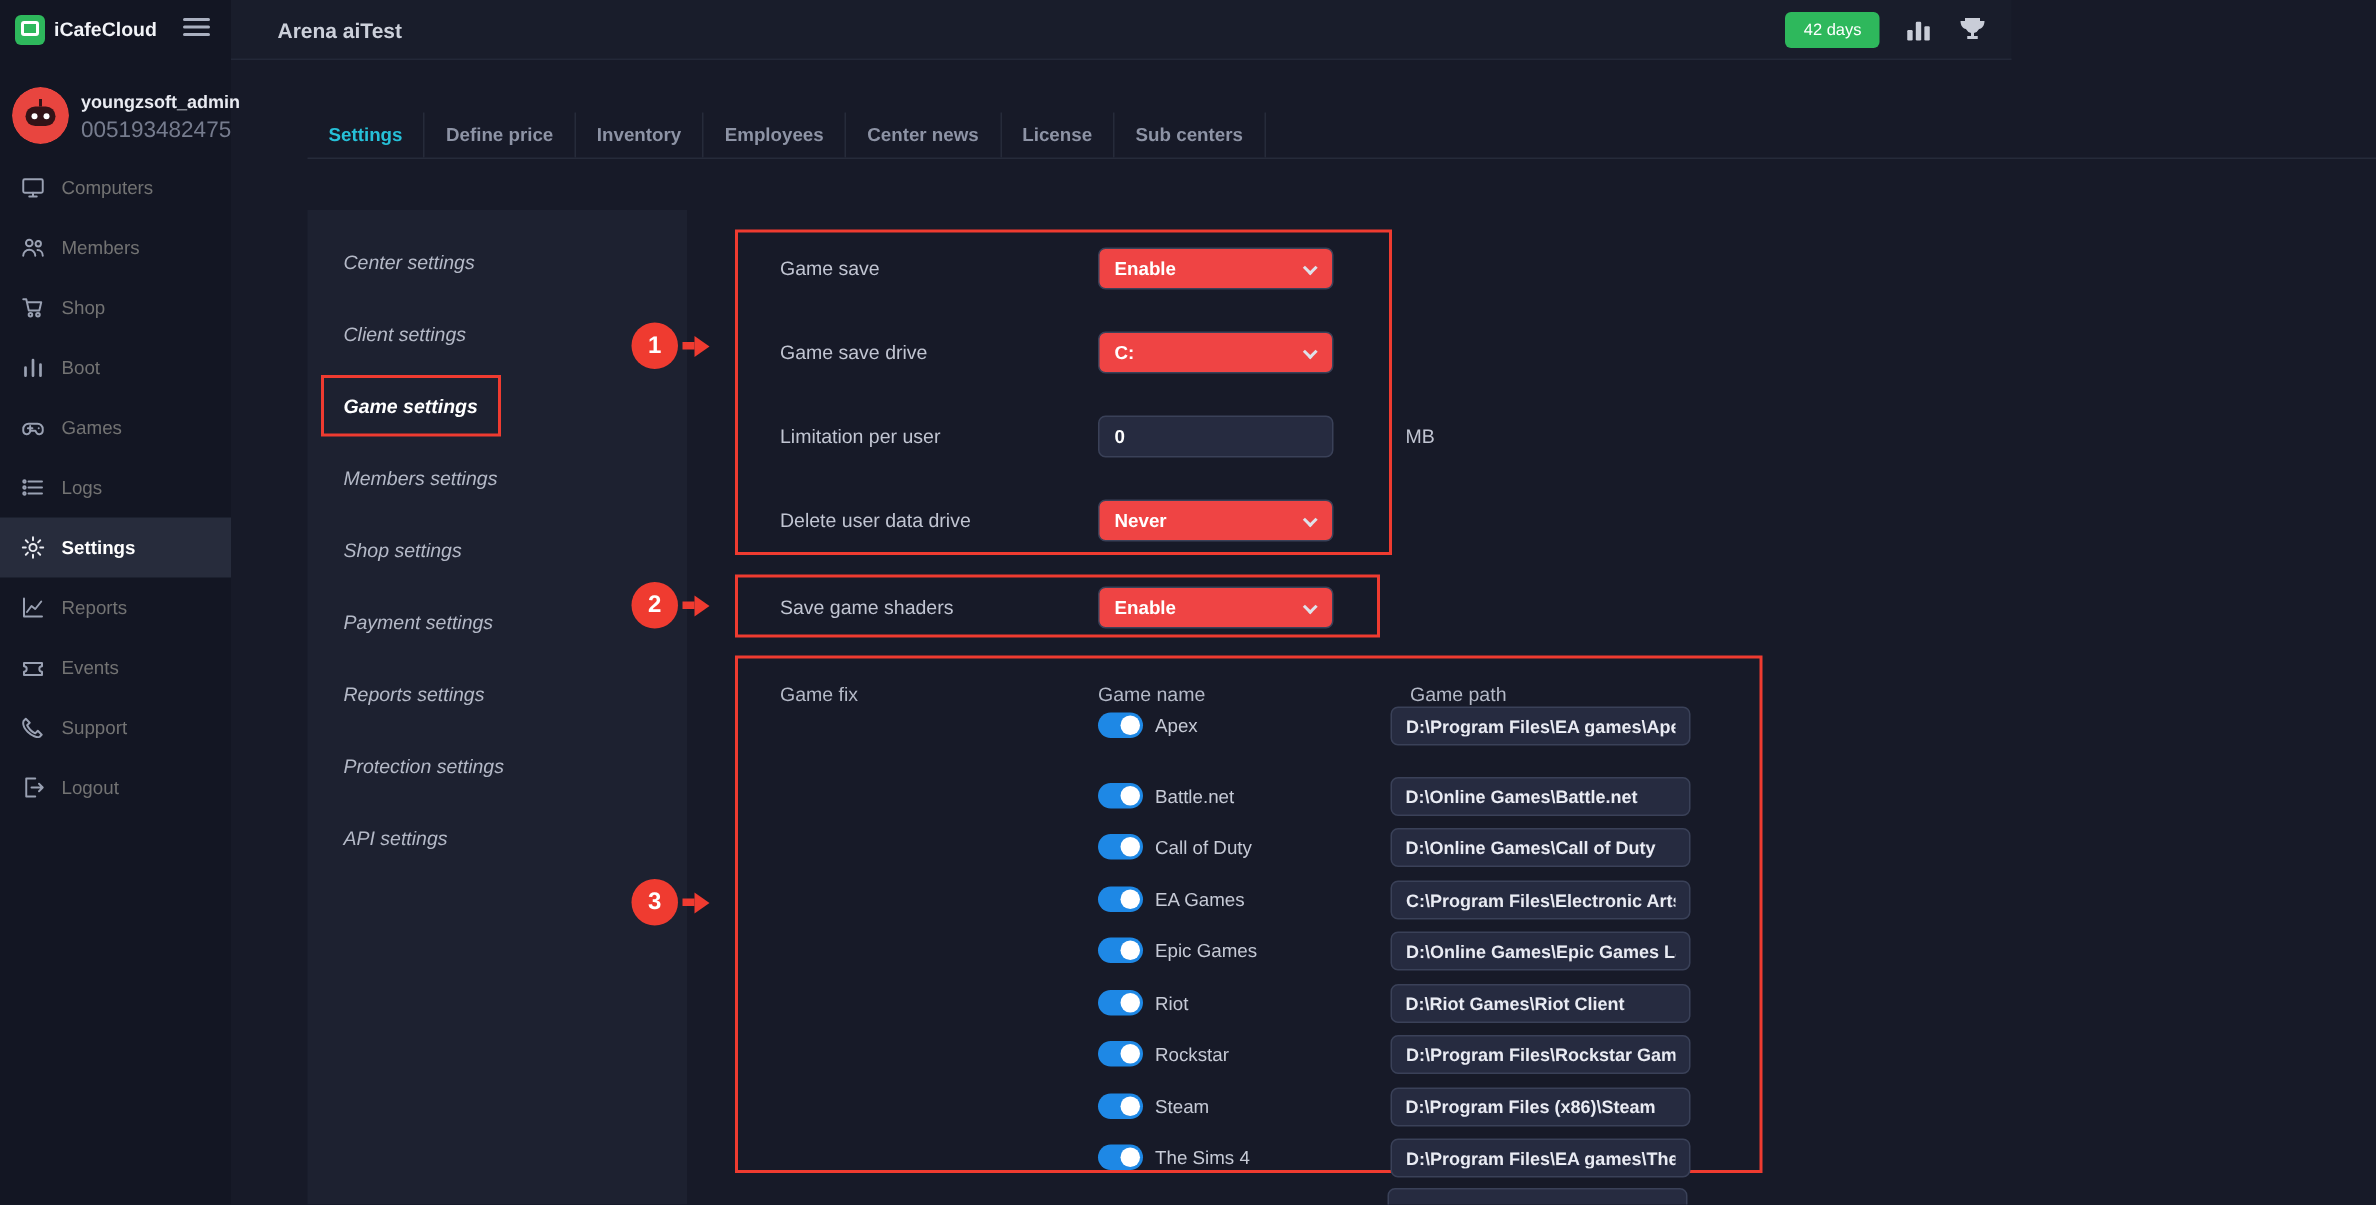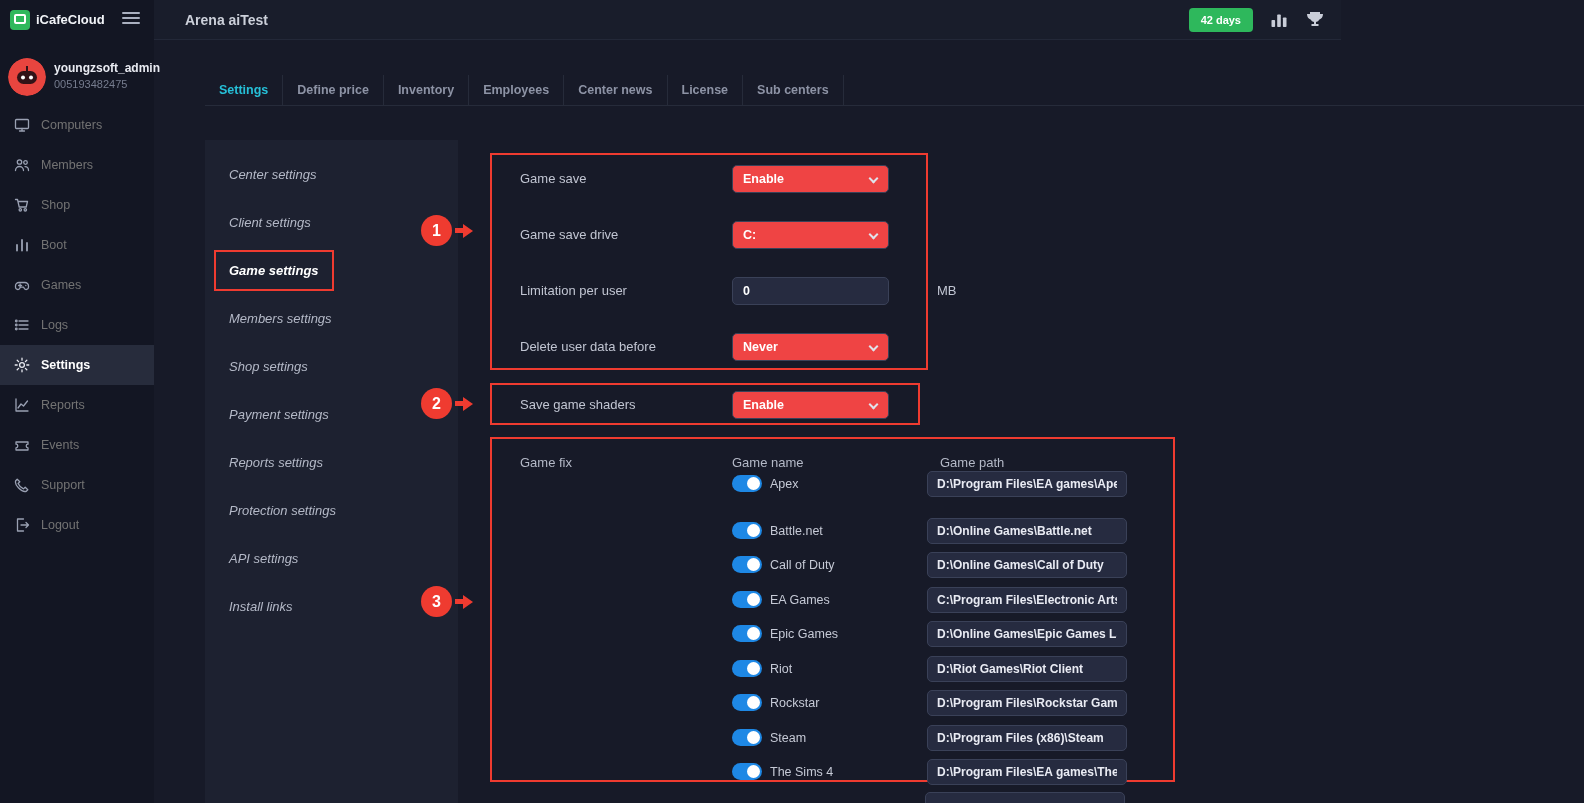--- a/index.html
+++ b/index.html
@@ -9,29 +9,29 @@
   
   .topbar { position:absolute; left:0; top:0; width:1341px; height:40px; background:#191d2b; border-bottom:1px solid #232838; display:flex; align-items:center; z-index:5; }
   .logo-area { width:154px; height:40px; background:#131623; display:flex; align-items:center; padding-left:10px; position:relative; flex:0 0 auto; }
   .logo-mark { width:20px; height:20px; background:#2eb85c; border-radius:4px; position:relative; flex:0 0 auto; }
   .logo-mark::after { content:""; position:absolute; inset:4px 4px 6px 4px; border:2px solid #fff; border-radius:2px; }
   .logo-text { color:#f2f4f8; font-size:13px; font-weight:bold; margin-left:6px; }
   .hamburger { position:absolute; right:14px; top:12px; width:18px; cursor:pointer; }
   .hamburger i { display:block; height:2px; background:#aab0c0; margin-bottom:3px; border-radius:1px; }
   .tb-title { margin-left:31px; font-size:14px; font-weight:600; color:#ccd0da; }
   .tb-right { margin-left:auto; margin-right:16px; display:flex; align-items:center; gap:16px; }
-  .days-btn { background:#2eb85c; color:#fff; font-size:11px; font-weight:bold; padding:6px 12px; border-radius:4px; cursor:pointer; }
+  .days-btn { background:#2eb85c; color:#fff; font-size:11px; font-weight:normal; padding:6px 12px; border-radius:4px; cursor:pointer; }
   .tb-icon { display:block; cursor:pointer; }
 
   
   .sidebar { position:absolute; left:0; top:40px; width:154px; height:763px; background:#131623; z-index:4; }
   .user { padding:18px 8px 0 8px; height:65px; display:flex; align-items:flex-start; gap:8px; cursor:pointer; }
   .avatar { width:38px; height:38px; border-radius:50%; overflow:hidden; flex:0 0 auto; }
   .user-name { font-size:12px; font-weight:bold; color:#e9ebf2; margin-top:3px; white-space:nowrap; }
-  .user-id { font-size:11px; color:#767c8e; margin-top:3px; }
+  .user-id { font-size:15px; color:#767c8e; margin-top:3px; }
   .menu { }
   .m-item { height:40px; display:flex; align-items:center; gap:11px; padding:0 14px; font-size:12.5px; color:#737373; cursor:pointer; }
   .m-item svg { stroke:#9aa1b3; fill:none; stroke-width:1.3; stroke-linecap:round; stroke-linejoin:round; flex:0 0 auto; }
   .m-item.active { background:#272c3c; color:#fff; font-weight:bold; }
   .m-item.active svg { stroke:#e8eaf0; }
 
   
   .main { position:absolute; left:154px; top:40px; width:1430px; height:763px; background:#171a28; }
 
   .tabbar { position:absolute; left:51px; right:0; top:35px; height:31px; border-bottom:1px solid #262b3a; display:flex; }
@@ -246,23 +246,20 @@
       </div>
     <div class="s-item">
         <span>Reports settings</span>
       </div>
     <div class="s-item">
         <span>Protection settings</span>
       </div>
     <div class="s-item">
         <span>API settings</span>
       </div>
-    <div class="s-item">
-        <span>Install links</span>
-      </div>
   </div>
 
   <div class="box box1">
     <div class="fr" style="top:10px">
       <span class="f-label">Game save</span>
       <div class="select">
         <span>Enable</span>
         <i class="chev"></i>
       </div>
     </div>
@@ -272,21 +269,21 @@
         <span>C:</span>
         <i class="chev"></i>
       </div>
     </div>
     <div class="fr" style="top:122px">
       <span class="f-label">Limitation per user</span>
       <input class="txt-input" value="0" style="">
       <span class="unit">MB</span>
     </div>
     <div class="fr" style="top:178px">
-      <span class="f-label">Delete user data before</span>
+      <span class="f-label">Delete user data drive</span>
       <div class="select">
         <span>Never</span>
         <i class="chev"></i>
       </div>
     </div>
   </div>
 
   <div class="box box2">
     <div class="fr" style="top:6px">
       <span class="f-label">Save game shaders</span>

